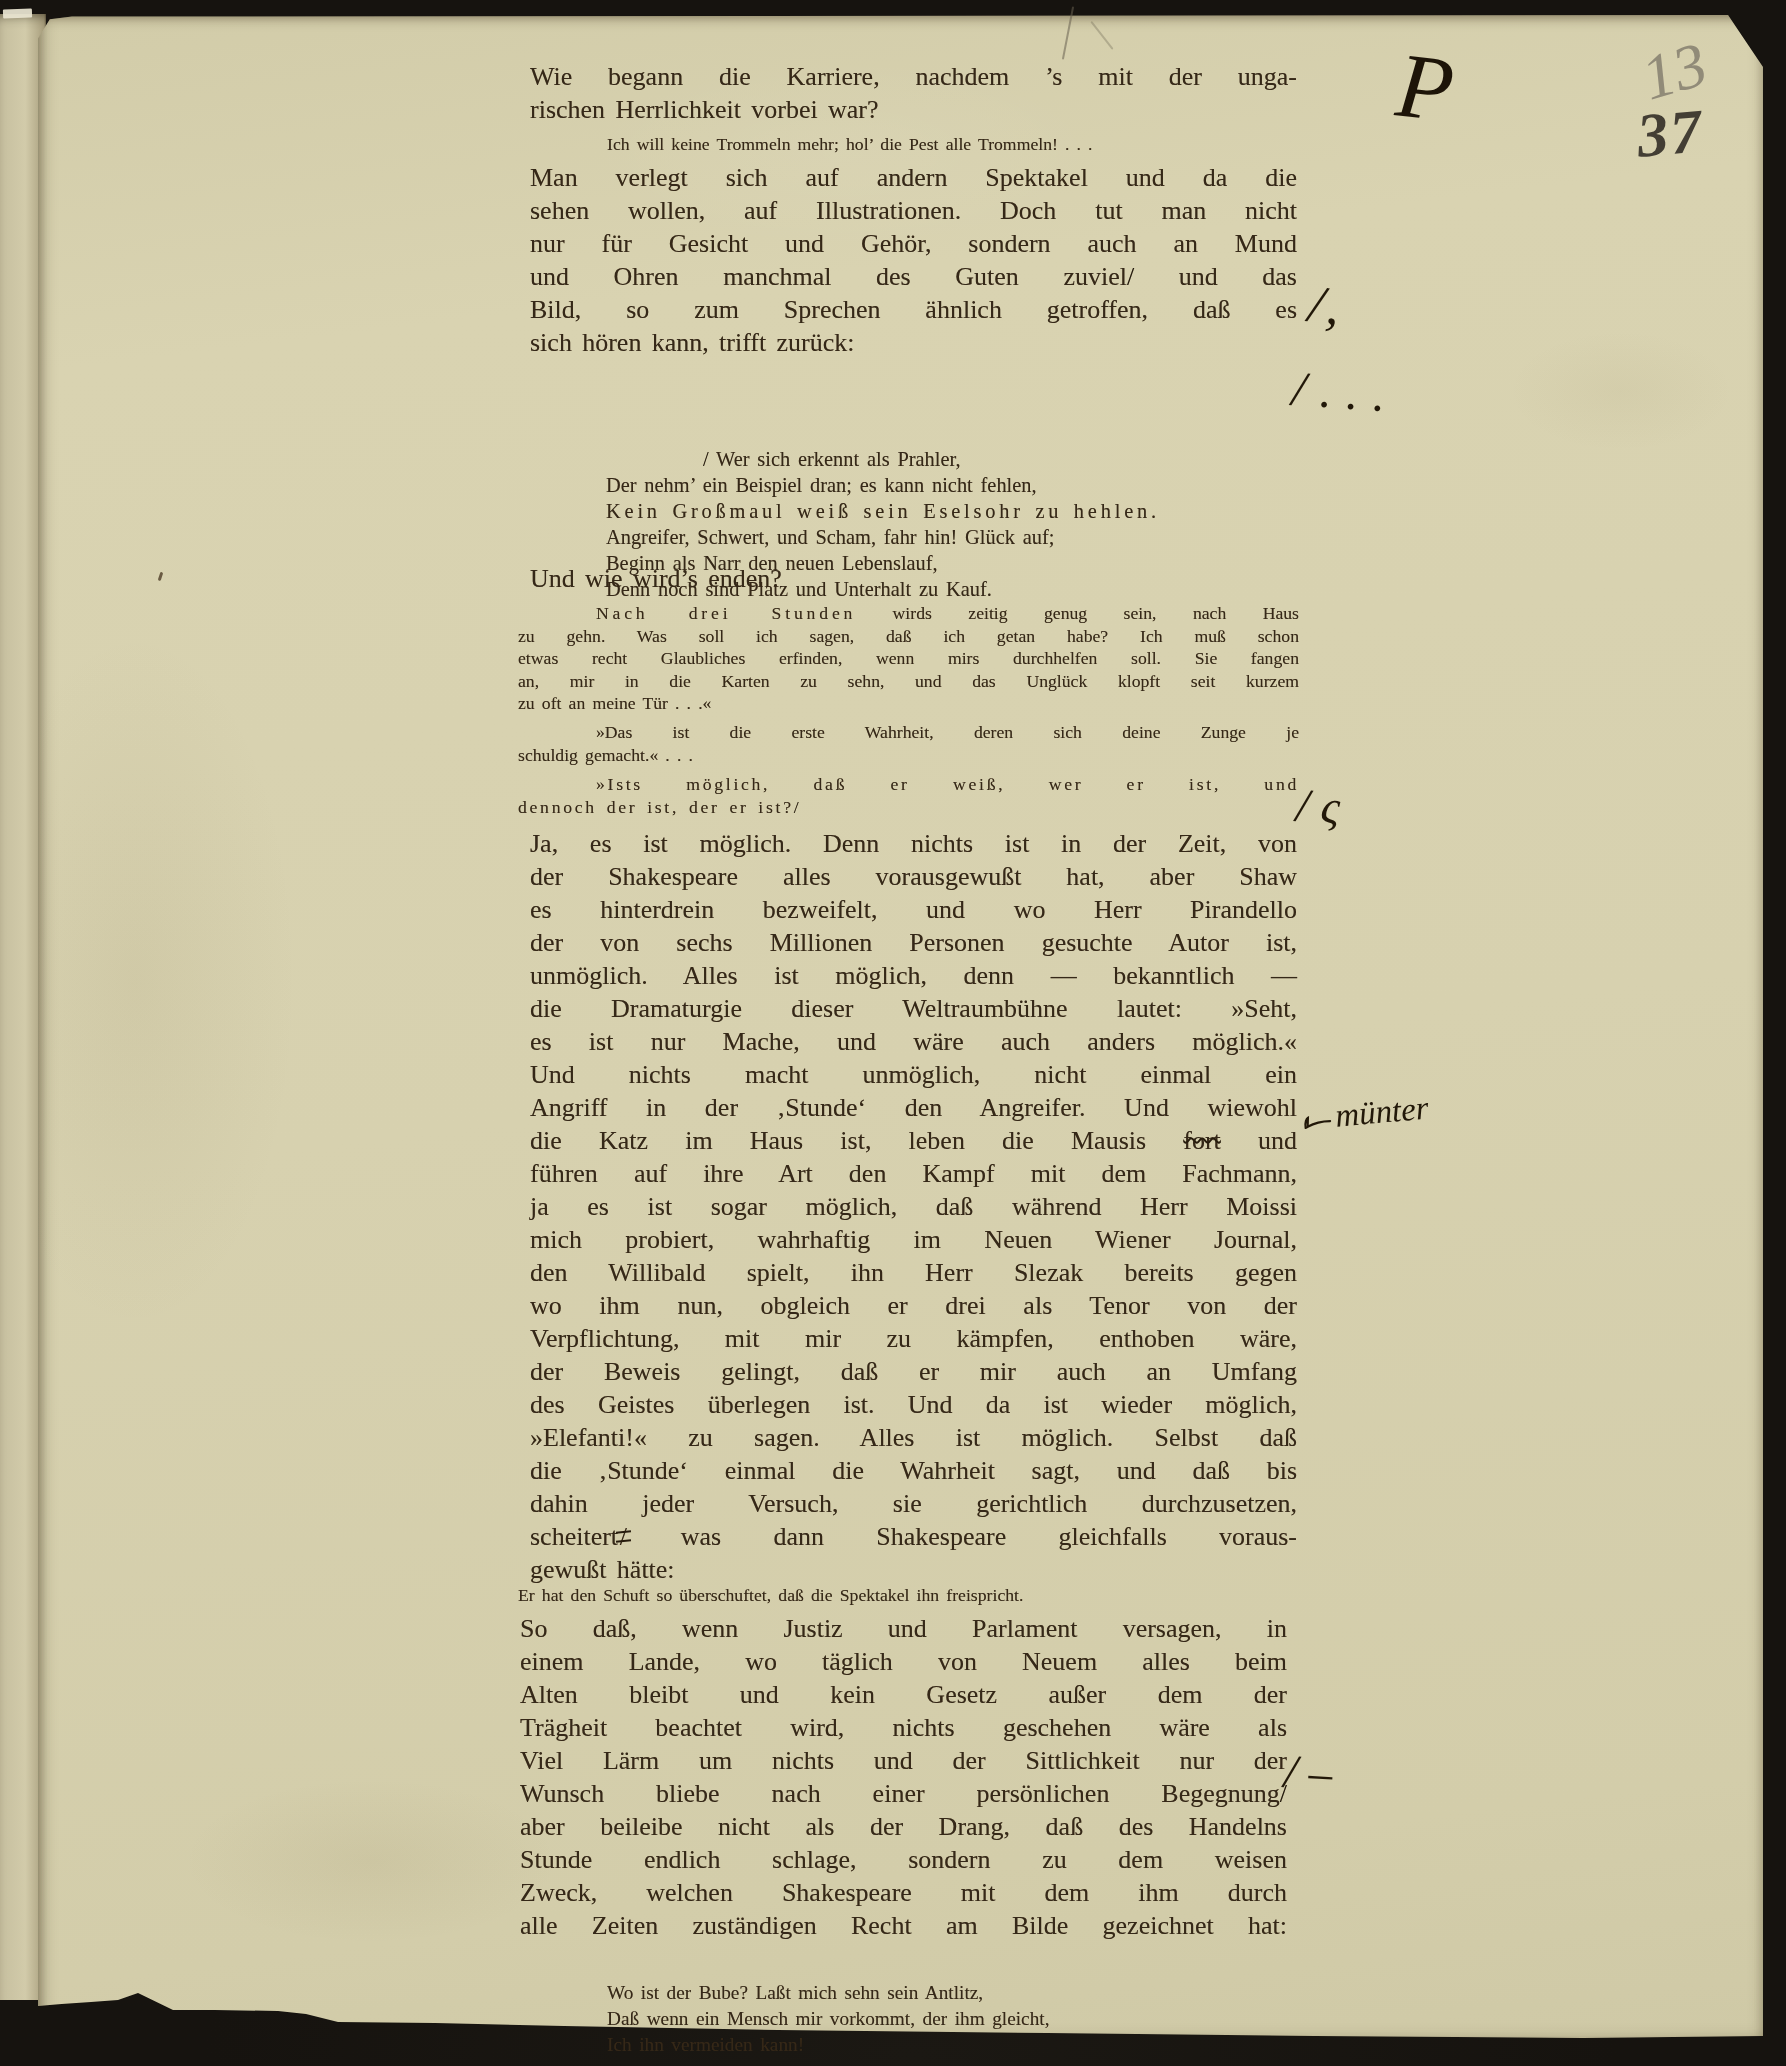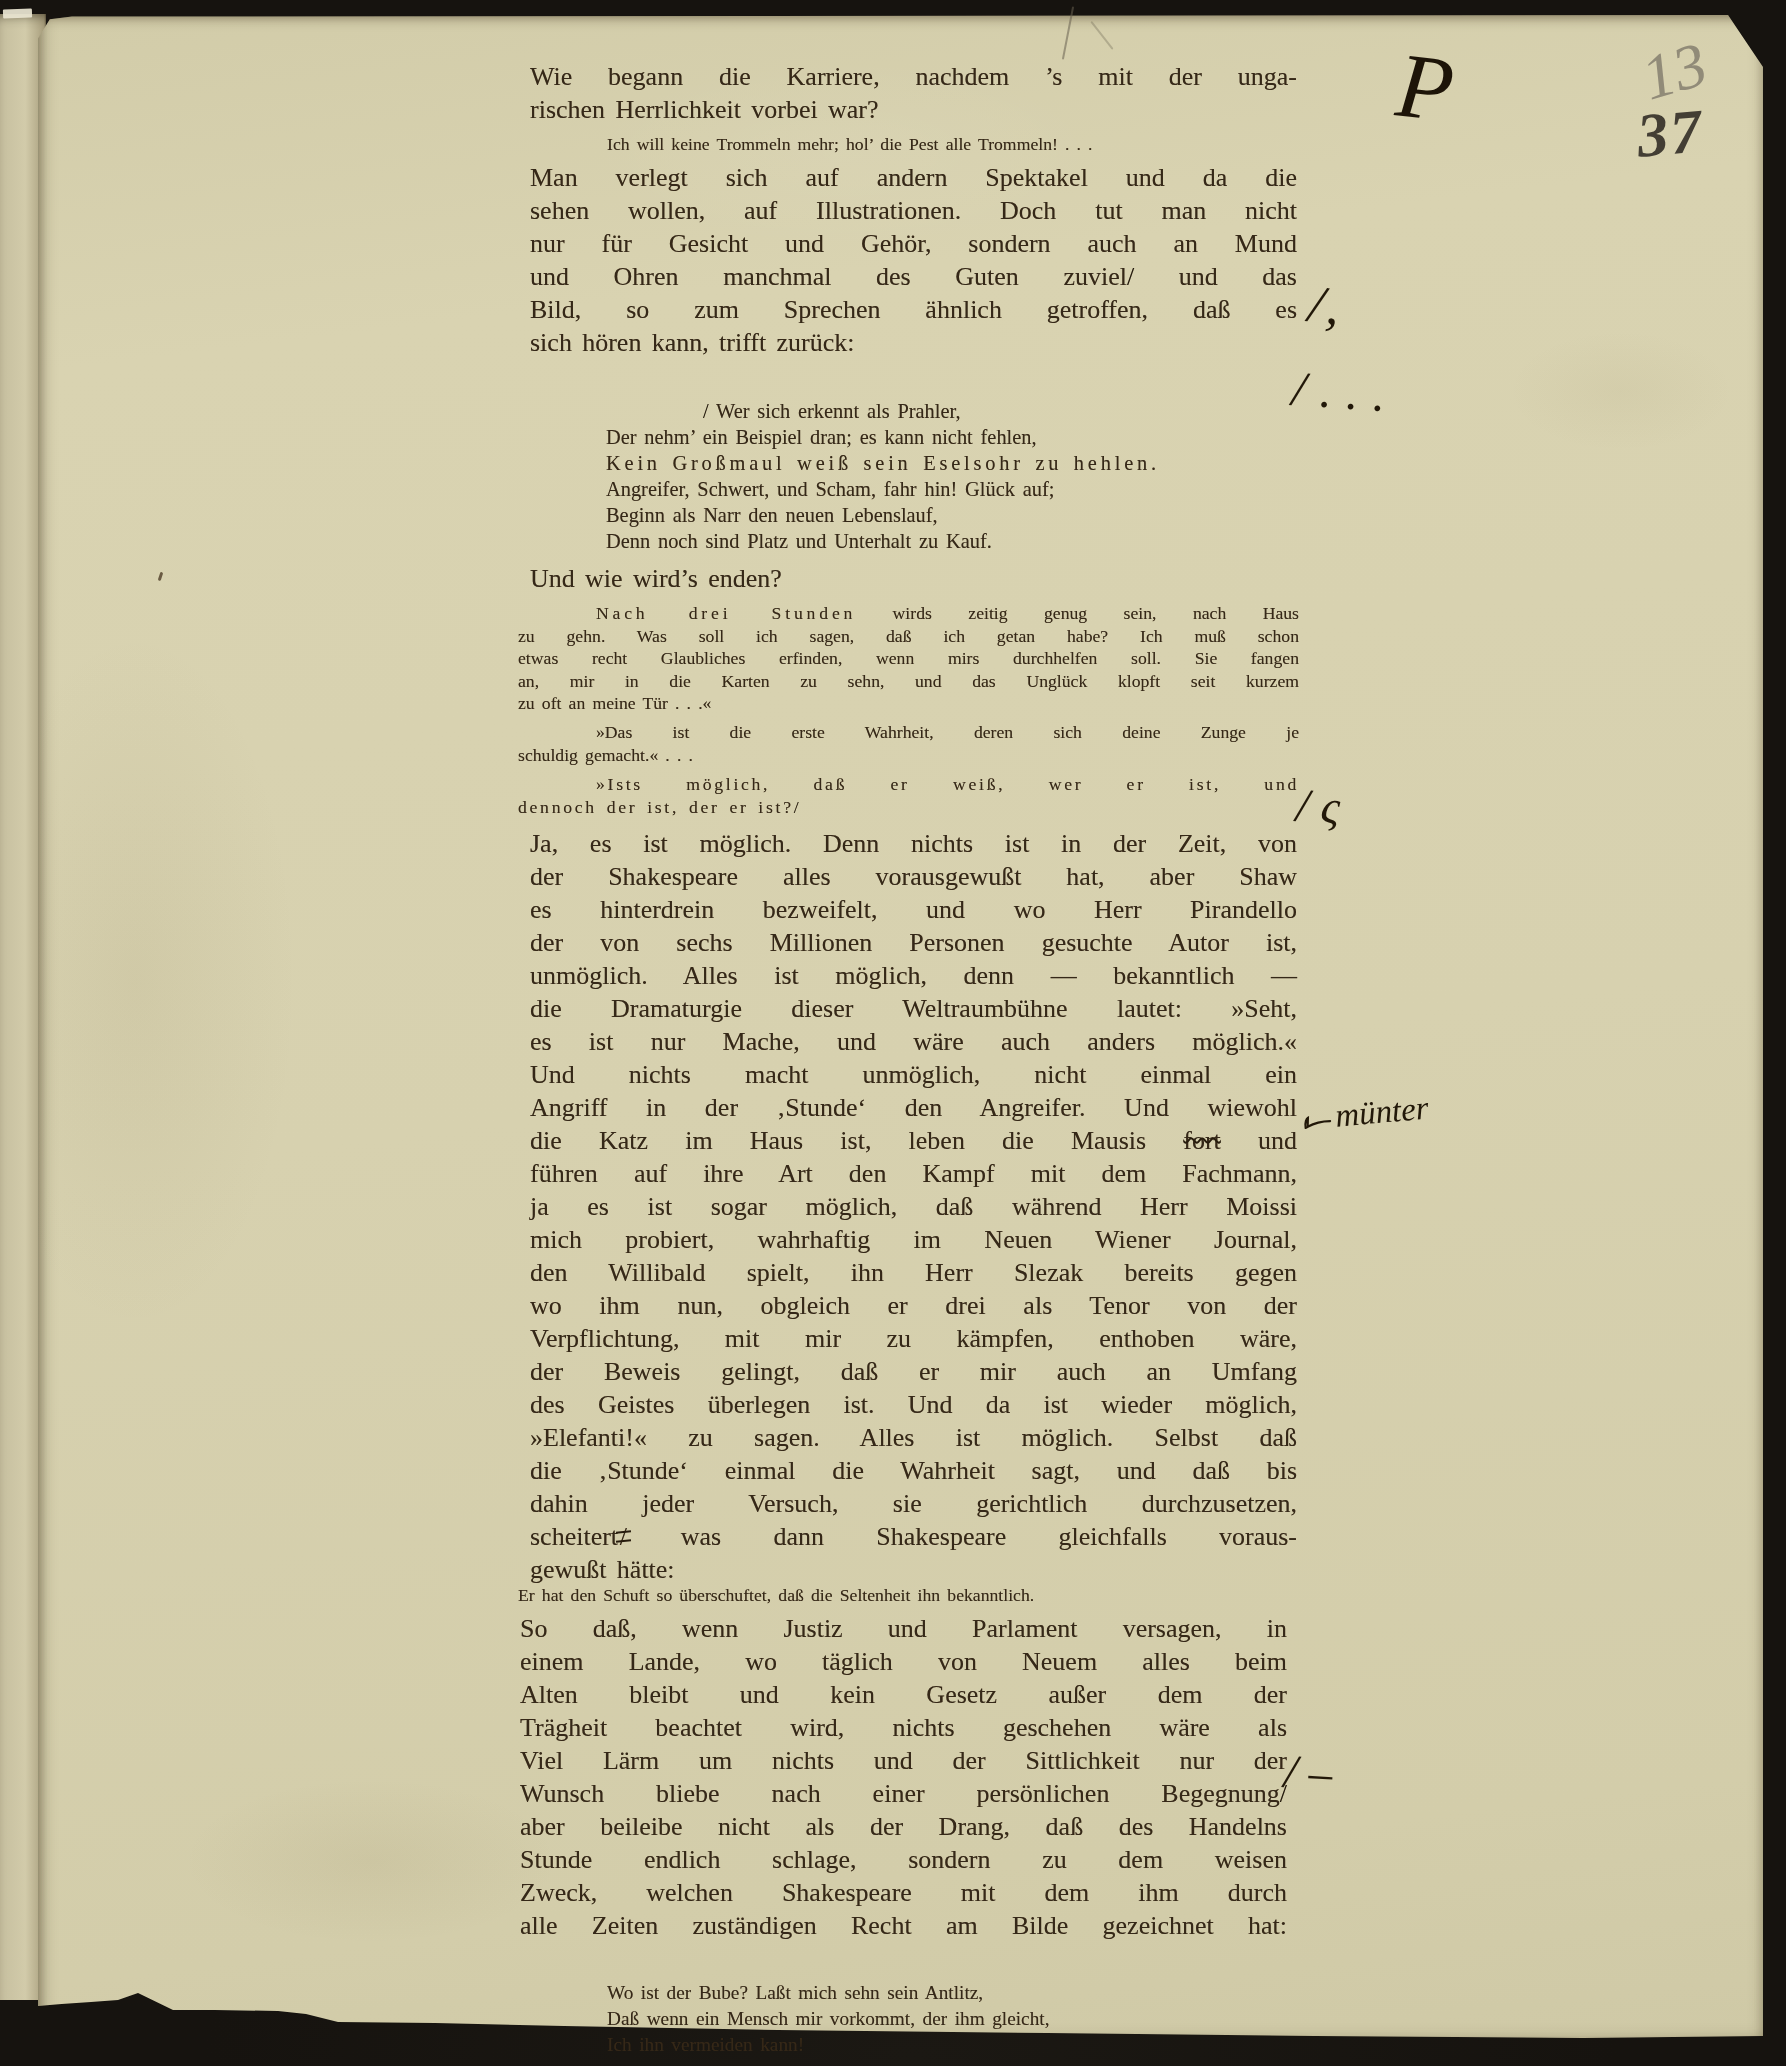--- a/index.html
+++ b/index.html
@@ -100,21 +100,21 @@
       </div>
       <div class="tblock t-large" style="left: 530px; top: 161px; width: 767px;">
         <div class="line just"><span>Man verlegt sich auf andern Spektakel und da die</span></div>
         <div class="line just"><span>sehen wollen, auf Illustrationen. Doch tut man nicht</span></div>
         <div class="line just"><span>nur für Gesicht und Gehör, sondern auch an Mund</span></div>
         <div class="line just"><span>und Ohren manchmal des Guten zuviel</span><span class="ink">/</span><span> und das</span></div>
         <div class="line just"><span>Bild, so zum Sprechen ähnlich getroffen, daß es</span></div>
         <div class="line"><span>sich hören kann, trifft zurück:</span></div>
       </div>
       <div class="tblock t-verse" style="left: 606px; top: 398px; width: 687px;">
-        <div class="line" style="padding-left: 97px;"><span class="ink">/ </span><span>Wer sich erkennt als Prahler,</span></div>
+        <div class="line" style="padding-left: 97px; margin-top: 48px;"><span class="ink">/ </span><span>Wer sich erkennt als Prahler,</span></div>
         <div class="line"><span>Der nehm’ ein Beispiel dran; es kann nicht fehlen,</span></div>
         <div class="line" style="letter-spacing: 3.8px;"><span>Kein Großmaul weiß sein Eselsohr zu hehlen.</span></div>
         <div class="line"><span>Angreifer, Schwert, und Scham, fahr hin! Glück auf;</span></div>
         <div class="line"><span>Beginn als Narr den neuen Lebenslauf,</span></div>
         <div class="line"><span>Denn noch sind Platz und Unterhalt zu Kauf.</span></div>
       </div>
       <div class="tblock t-large" style="left: 530px; top: 562px; width: 767px;">
         <div class="line"><span>Und wie wird’s enden?</span></div>
       </div>
       <div class="tblock t-small" style="left: 518px; top: 602px; width: 781px;">
@@ -151,21 +151,21 @@
         <div class="line just"><span>Verpflichtung, mit mir zu kämpfen, enthoben wäre,</span></div>
         <div class="line just"><span>der Beweis gelingt, daß er mir auch an Umfang</span></div>
         <div class="line just"><span>des Geistes überlegen ist. Und da ist wieder möglich,</span></div>
         <div class="line just"><span>»Elefanti!« zu sagen. Alles ist möglich. Selbst daß</span></div>
         <div class="line just"><span>die ‚Stunde‘ einmal die Wahrheit sagt, und daß bis</span></div>
         <div class="line just"><span>dahin jeder Versuch, sie gerichtlich durchzusetzen,</span></div>
         <div class="line just"><span>scheitert</span><span class="xslash">/</span><span> was dann Shakespeare gleichfalls voraus-</span></div>
         <div class="line"><span>gewußt hätte:</span></div>
       </div>
       <div class="tblock t-small" style="left: 518px; top: 1584px; width: 781px;">
-        <div class="line"><span>Er hat den Schuft so überschuftet, daß die Seltenheit ihn bekanntlich.</span></div>
+        <div class="line"><span>Er hat den Schuft so überschuftet, daß die Spektakel ihn freispricht.</span></div>
       </div>
       <div class="tblock t-large" style="left: 520px; top: 1612px; width: 767px;">
         <div class="line just"><span>So daß, wenn Justiz und Parlament versagen, in</span></div>
         <div class="line just"><span>einem Lande, wo täglich von Neuem alles beim</span></div>
         <div class="line just"><span>Alten bleibt und kein Gesetz außer dem der</span></div>
         <div class="line just"><span>Trägheit beachtet wird, nichts geschehen wäre als</span></div>
         <div class="line just"><span>Viel Lärm um nichts und der Sittlichkeit nur der</span></div>
         <div class="line just"><span>Wunsch bliebe nach einer persönlichen Begegnung</span><span class="ink">/</span></div>
         <div class="line just"><span>aber beileibe nicht als der Drang, daß des Handelns</span></div>
         <div class="line just"><span>Stunde endlich schlage, sondern zu dem weisen</span></div>

